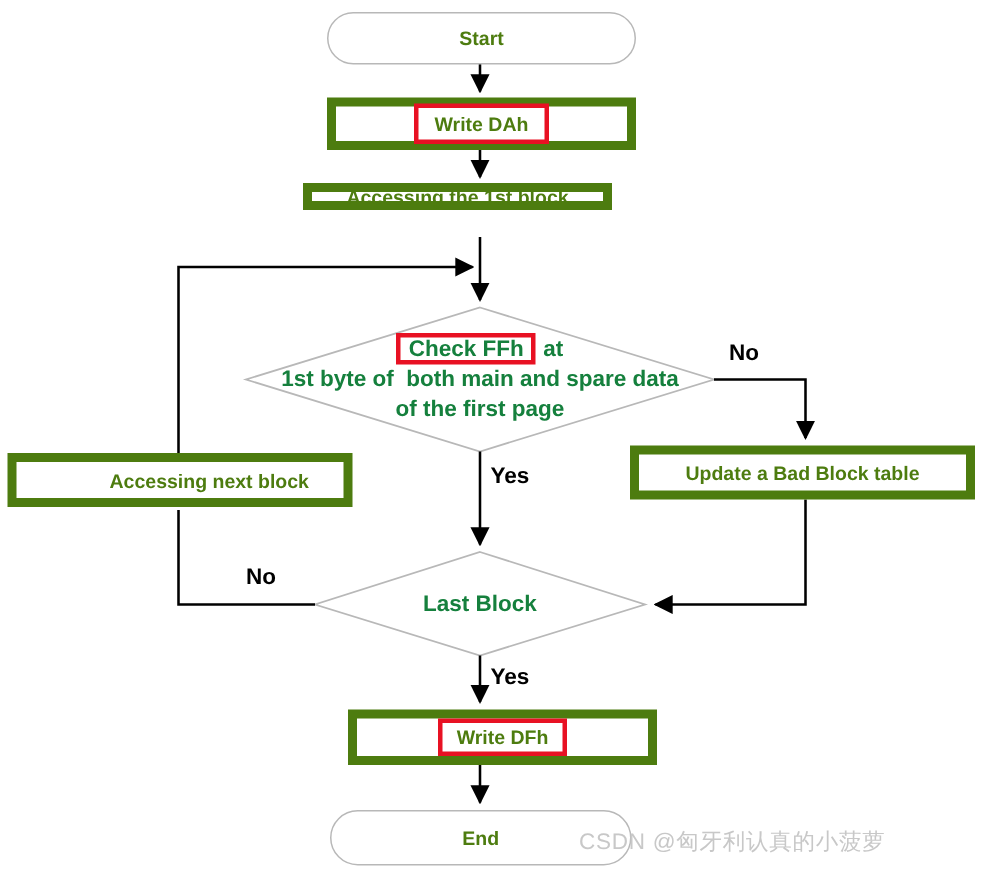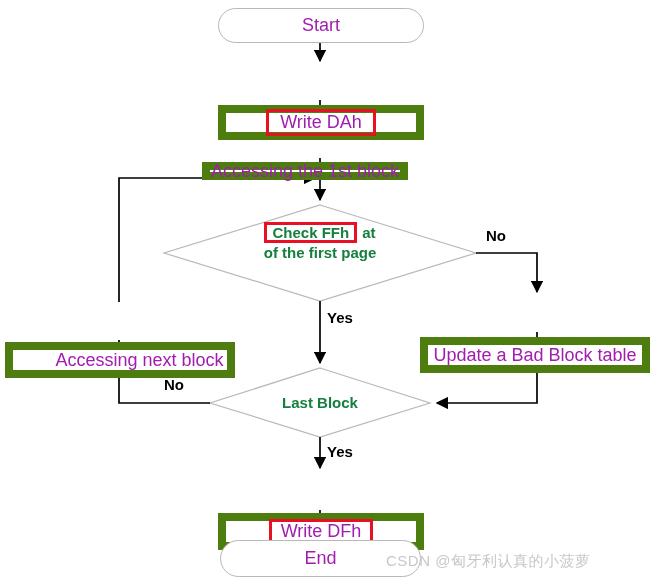--- a/index.html
+++ b/index.html
@@ -9,22 +9,22 @@
     --watermark-gray:#c8c8c8;
   }
   *{box-sizing:border-box;margin:0;padding:0;}
   body{background:#ffffff;font-family:"Liberation Sans",sans-serif;}
   .stage{position:relative;width:655px;height:584px;background:#ffffff;overflow:hidden;}
   .wires{position:absolute;left:0;top:0;width:655px;height:584px;}
   .edge{stroke:var(--line-black);stroke-width:1.7;fill:none;}
   .arrowhead{fill:var(--line-black);}
   .diamond{stroke:var(--shape-gray);stroke-width:1.2;fill:#ffffff;}
   .node{position:absolute;display:flex;align-items:center;justify-content:center;
-        font-weight:normal;font-size:18px;color:#a21caf;background:#fff;}
-  .rect{border:8px solid #4d7c0f;margin-top:40px;}
+        font-weight:bold;font-size:13px;color:#4d7c0f;background:#fff;}
+  .rect{border:6px solid #4d7c0f;}
   .oval{border:1px solid var(--shape-gray);}
   .redbox{border:3px solid var(--highlight-red);display:inline-flex;
           align-items:center;justify-content:center;line-height:15px;}
   .dtext{position:absolute;text-align:center;font-weight:bold;font-size:15px;
          color:#15803d;line-height:20px;background:transparent;}
   .dline1{display:flex;align-items:center;justify-content:center;gap:5px;}
   .pre{white-space:pre;}
   .elabel{position:absolute;font-weight:bold;font-size:15px;color:#000;}
   .watermark{position:absolute;left:386px;top:552px;font-size:15px;
              letter-spacing:0.5px;color:var(--watermark-gray);font-weight:normal;}
@@ -70,40 +70,41 @@
     <span>Accessing the 1st block</span>
   </div>
 
   <div class="dtext" style="left:145px;top:222px;width:350px;">
     <div class="dline1">
       <span class="redbox" style="padding:0 5px;">
         <span>Check FFh</span>
       </span>
       <span>at</span>
     </div>
+    <div class="pre">1st byte of  both main and spare data</div>
     <div>of the first page</div>
   </div>
 
   <div class="elabel" style="left:486px;top:227px;">No</div>
   <div class="elabel" style="left:327px;top:309px;">Yes</div>
 
   <div class="node rect" style="left:420px;top:297px;width:230px;height:36px;">
     <span>Update a Bad Block table</span>
   </div>
 
   <div class="node rect" style="left:5px;top:302px;width:230px;height:36px;padding-left:39px;">
     <span>Accessing next block</span>
   </div>
 
   <div class="dtext" style="left:250px;top:393px;width:140px;">Last Block</div>
 
   <div class="elabel" style="left:164px;top:376px;">No</div>
   <div class="elabel" style="left:327px;top:443px;">Yes</div>
 
-  <div class="node rect" style="left:218px;top:473px;width:206px;height:37px;">
+  <div class="node rect" style="left:232px;top:473px;width:206px;height:37px;">
     <span class="redbox" style="padding:2px 9px;">
       <span>Write DFh</span>
     </span>
   </div>
 
   <div class="node oval" style="left:220px;top:540px;width:201px;height:37px;border-radius:19px;align-items:center;">
     <span>End</span>
   </div>
 
   <div class="watermark">CSDN @匈牙利认真的小菠萝</div>

